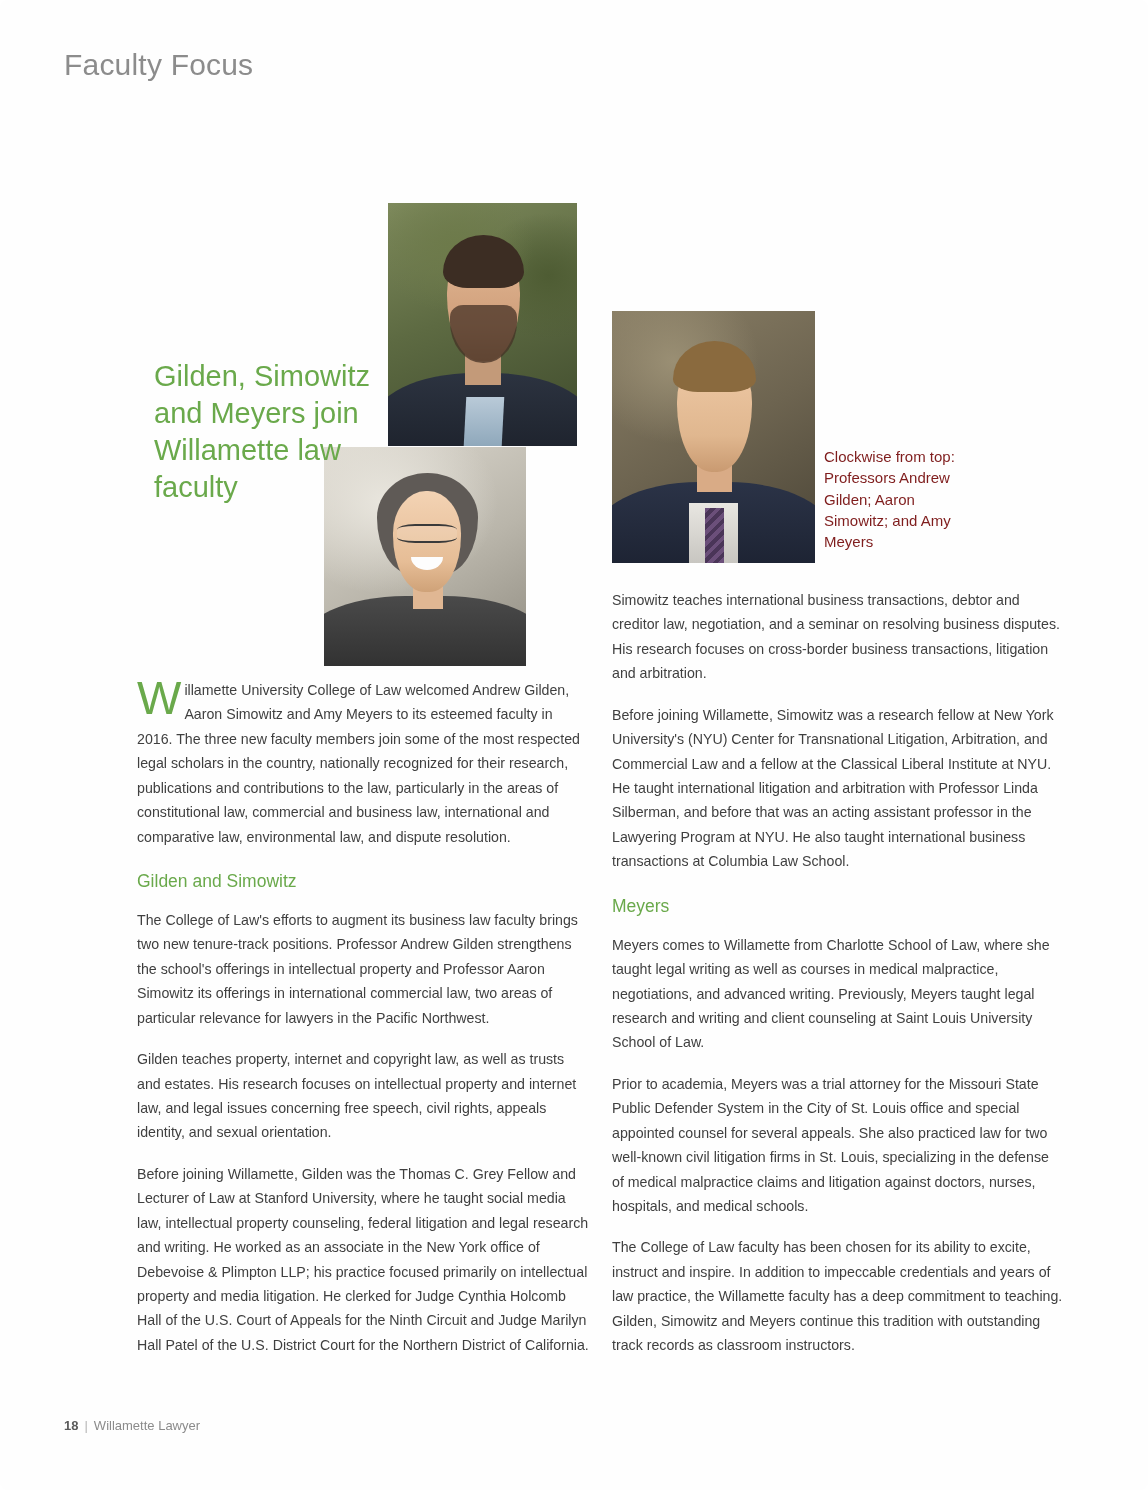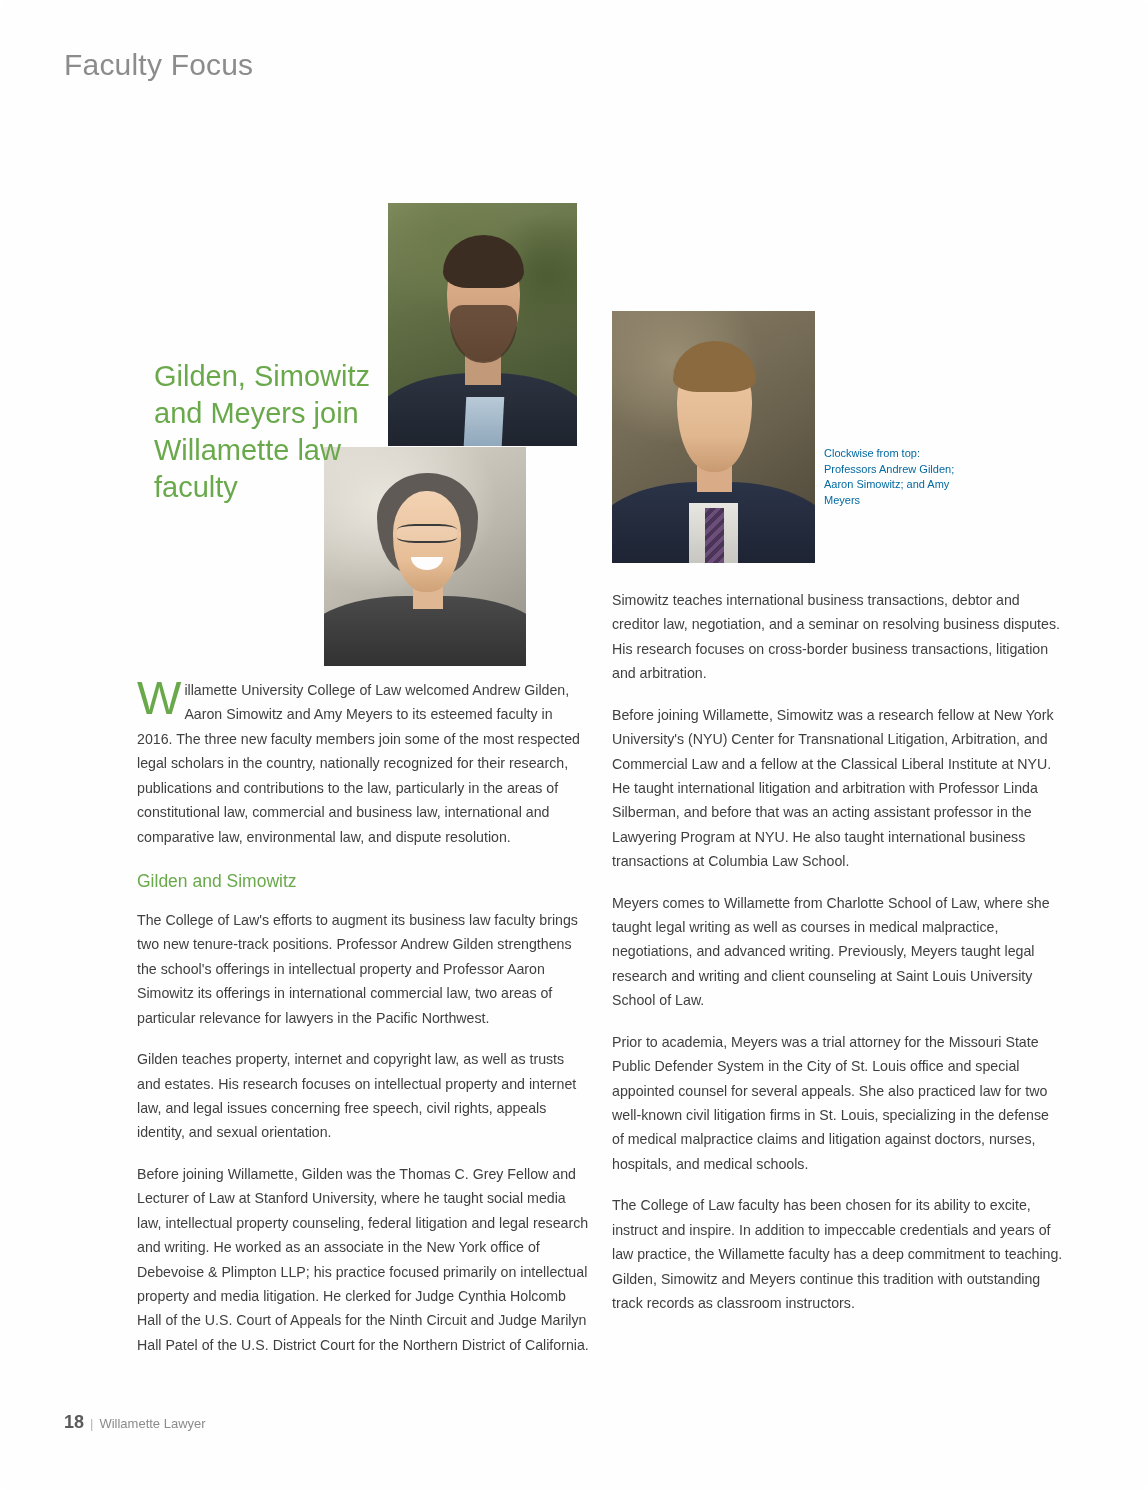--- a/index.html
+++ b/index.html
@@ -191,23 +191,23 @@
     background: #fdfdfd;
     border-radius: 0 0 50% 50% / 0 0 100% 100%;
   }
 
   
   .caption {
     position: absolute;
     left: 824px;
     top: 446px;
     width: 150px;
-    font-size: 11px;
+    font-size: 15px;
     line-height: 1.42;
-    color: #0369a1;
+    color: #7f1d1d;
   }
 
   
   .col {
     position: absolute;
     width: 452px;
     font-size: 14.2px;
     line-height: 1.72;
     color: #3f3f3f;
   }
@@ -241,21 +241,21 @@
     bottom: 57px;
     font-size: 13px;
     color: #8b8b8b;
     display: flex;
     align-items: baseline;
     gap: 6px;
   }
   .footer .pagenum {
     font-weight: bold;
     color: #5b5b5b;
-    font-size: 18px;
+    font-size: 13px;
   }
   .footer .sep { color: #b5b5b5; }
 </style>
 </head>
 <body>
 
 <div class="page">
 
   <div class="section-header">Faculty Focus</div>
 
@@ -303,20 +303,21 @@
     <p class="dropcap-para"><span class="dropcap">W</span><span>illamette University College of Law welcomed Andrew Gilden, Aaron Simowitz and Amy Meyers to its esteemed faculty in 2016. The three new faculty members join some of the most respected legal scholars in the country, nationally recognized for their research, publications and contributions to the law, particularly in the areas of constitutional law, commercial and business law, international and comparative law, environmental law, and dispute resolution.</span></p>
     <h2 class="subhead">Gilden and Simowitz</h2>
     <p>The College of Law's efforts to augment its business law faculty brings two new tenure-track positions. Professor Andrew Gilden strengthens the school's offerings in intellectual property and Professor Aaron Simowitz its offerings in international commercial law, two areas of particular relevance for lawyers in the Pacific Northwest.</p>
     <p>Gilden teaches property, internet and copyright law, as well as trusts and estates. His research focuses on intellectual property and internet law, and legal issues concerning free speech, civil rights, appeals identity, and sexual orientation.</p>
     <p>Before joining Willamette, Gilden was the Thomas C. Grey Fellow and Lecturer of Law at Stanford University, where he taught social media law, intellectual property counseling, federal litigation and legal research and writing. He worked as an associate in the New York office of Debevoise &amp; Plimpton LLP; his practice focused primarily on intellectual property and media litigation. He clerked for Judge Cynthia Holcomb Hall of the U.S. Court of Appeals for the Ninth Circuit and Judge Marilyn Hall Patel of the U.S. District Court for the Northern District of California.</p>
   </div>
 
   <div class="col" id="col-right">
     <p>Simowitz teaches international business transactions, debtor and creditor law, negotiation, and a seminar on resolving business disputes. His research focuses on cross-border business transactions, litigation and arbitration.</p>
     <p>Before joining Willamette, Simowitz was a research fellow at New York University's (NYU) Center for Transnational Litigation, Arbitration, and Commercial Law and a fellow at the Classical Liberal Institute at NYU. He taught international litigation and arbitration with Professor Linda Silberman, and before that was an acting assistant professor in the Lawyering Program at NYU. He also taught international business transactions at Columbia Law School.</p>
+    <h2 class="subhead">Meyers</h2>
     <p>Meyers comes to Willamette from Charlotte School of Law, where she taught legal writing as well as courses in medical malpractice, negotiations, and advanced writing. Previously, Meyers taught legal research and writing and client counseling at Saint Louis University School of Law.</p>
     <p>Prior to academia, Meyers was a trial attorney for the Missouri State Public Defender System in the City of St. Louis office and special appointed counsel for several appeals. She also practiced law for two well-known civil litigation firms in St. Louis, specializing in the defense of medical malpractice claims and litigation against doctors, nurses, hospitals, and medical schools.</p>
     <p>The College of Law faculty has been chosen for its ability to excite, instruct and inspire. In addition to impeccable credentials and years of law practice, the Willamette faculty has a deep commitment to teaching. Gilden, Simowitz and Meyers continue this tradition with outstanding track records as classroom instructors.</p>
   </div>
 
   <div class="footer">
     <span class="pagenum">18</span>
     <span class="sep">|</span>
     <span>Willamette Lawyer</span>
   </div>

